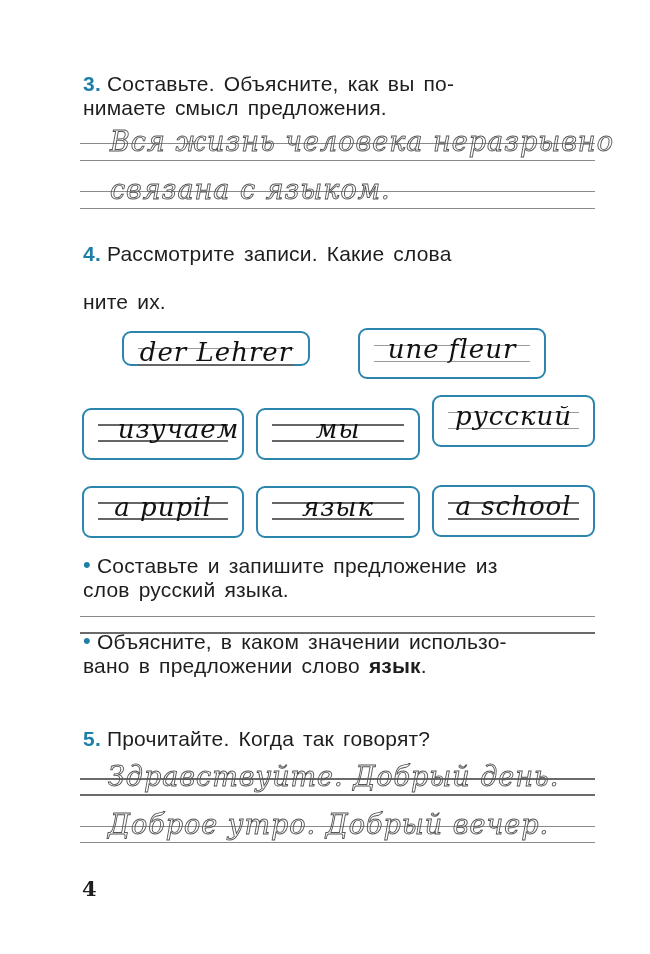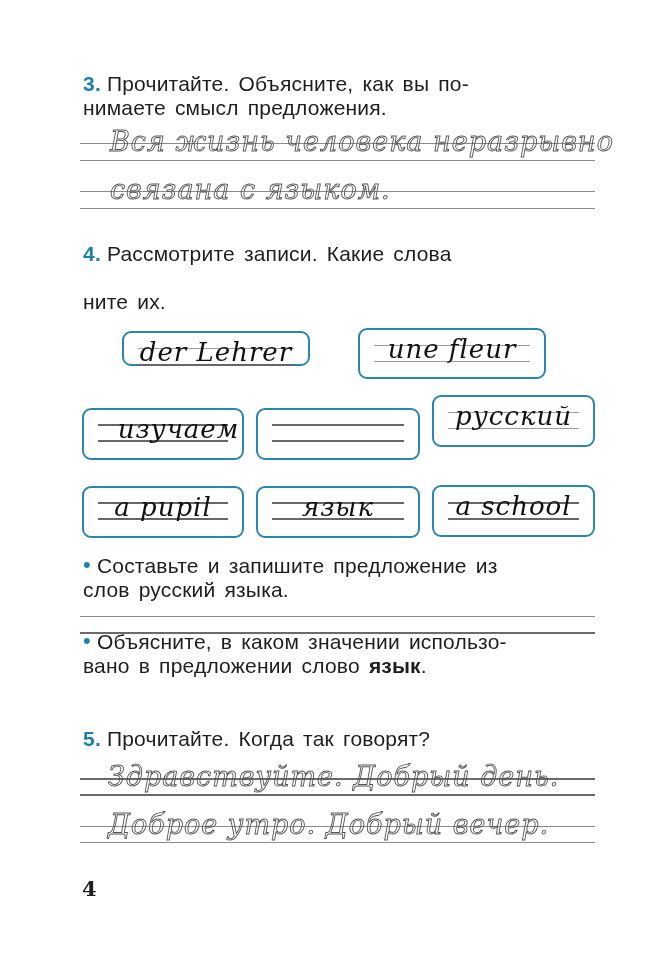--- a/index.html
+++ b/index.html
@@ -23,21 +23,21 @@
                font-family: "DejaVu Serif", serif; font-style: italic; font-size: 26px; color: #111;
                letter-spacing: 1px; }
   .pagenum { position: absolute; left: 82px; top: 876px; font-family: "DejaVu Serif", serif;
              font-weight: bold; font-size: 21px; color: #1e1e1e; }
   b.kw { font-weight: bold; }
 </style>
 </head>
 <body>
 
 <div class="para" style="top:72px;">
-  <span class="num">3.</span><span>Прочитайте. Объясните, как вы по-</span><br>
+  <span class="num">3.</span><span>Составьте. Объясните, как вы по-</span><br>
   <span>нимаете смысл предложения.</span>
 </div>
 
 <div class="line" style="left:80px; width:515px; top:143px;"></div>
 <div class="line" style="left:80px; width:515px; top:160px;"></div>
 <div class="cursive dotted" style="left:110px; top:126px;">Вся жизнь человека неразрывно</div>
 
 <div class="line" style="left:80px; width:515px; top:191px;"></div>
 <div class="line" style="left:80px; width:515px; top:208px;"></div>
 <div class="cursive dotted" style="left:110px; top:174px;">связана с языком.</div>
@@ -60,20 +60,21 @@
 </div>
 
 <div class="box" style="left:82px; top:408px; width:162px; height:52px;">
   <div class="bl" style="top:14px;"></div>
   <div class="bl" style="top:30px;"></div>
   <div class="word" style="top:4px;margin-left:31px;">изучаем</div>
 </div>
 <div class="box" style="left:256px; top:408px; width:164px; height:52px;">
   <div class="bl" style="top:14px;"></div>
   <div class="bl" style="top:30px;"></div>
+  <div class="word" style="top:4px;">мы</div>
 </div>
 <div class="box" style="left:432px; top:395px; width:163px; height:52px;">
   <div class="bl light" style="top:15px;"></div>
   <div class="bl light" style="top:31px;"></div>
   <div class="word" style="top:4px;">русский</div>
 </div>
 
 <div class="box" style="left:82px; top:486px; width:162px; height:52px;">
   <div class="bl" style="top:14px;"></div>
   <div class="bl" style="top:30px;"></div>

